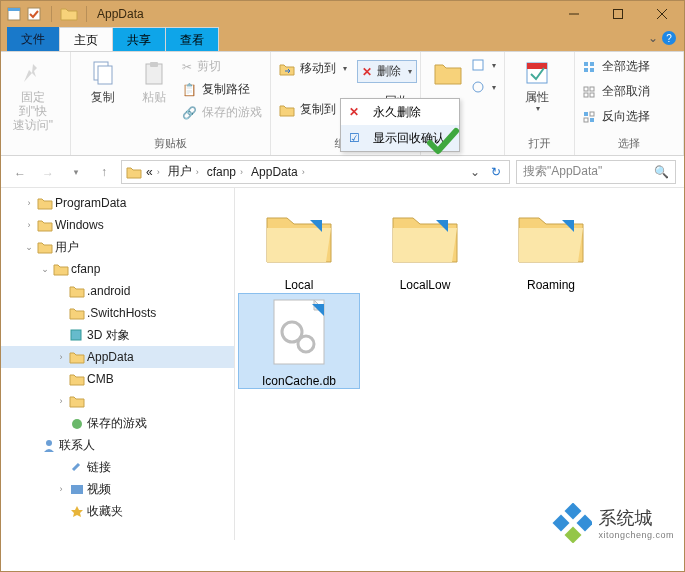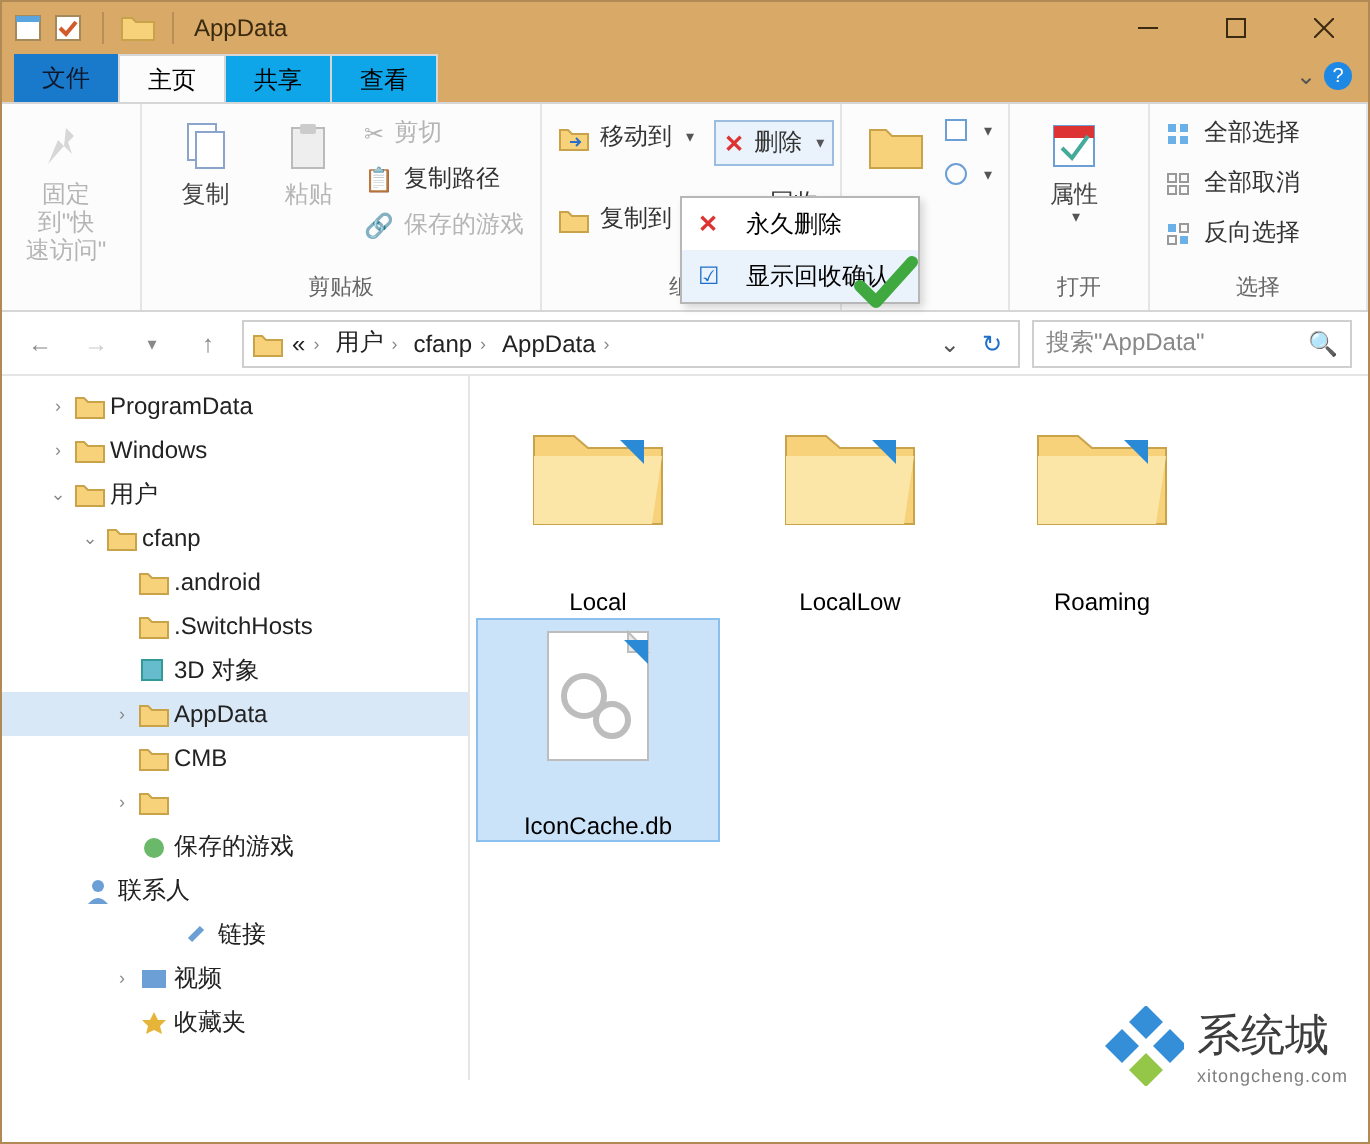--- a/index.html
+++ b/index.html
@@ -36,31 +36,31 @@
 .crumb { display: flex; align-items: center; gap: 2px; padding: 0 2px; color: #222; }
 .crumb .ar { color: #888; font-size: 9px; padding: 0 2px; }
 .refresh { width: 20px; text-align: center; color: #555; margin-left: auto; }
 .search { width: 160px; height: 24px; border: 1px solid #cfcfcf; color: #888; display: flex; align-items: center; padding: 0 6px; gap: 4px; }
 .main { display: flex; height: 352px; }
 .tree { width: 234px; border-right: 1px solid #e5e5e5; padding: 4px 0; overflow: hidden; }
 .ti { display: flex; align-items: center; height: 22px; padding-left: 6px; gap: 2px; color: #222; white-space: nowrap; }
 .ti .tw { width: 12px; color: #888; font-size: 9px; text-align: center; }
 .ti.sel { background: #d9e8f7; }
 .content { flex: 1; padding: 10px 4px; display: flex; flex-wrap: wrap; align-content: flex-start; gap: 2px 6px; }
-.item { width: 120px; display: flex; flex-direction: column; align-items: center; gap: 20px; }
+.item { width: 120px; display: flex; flex-direction: column; align-items: center; gap: 4px; }
 .item.sel { background: #cbe3f9; outline: 1px solid #8abfee; }
 .item .thumb { width: 90px; height: 76px; display: flex; align-items: center; justify-content: center; position: relative; }
 .item .name { text-align: center; }
 .status { height: 24px; border-top: 1px solid #e5e5e5; display: flex; align-items: center; padding: 0 10px; gap: 12px; color: #444; position: absolute; bottom: 0; left: 0; right: 0; }
 .menu { position: absolute; left: 339px; top: 97px; width: 120px; background: #fff; border: 1px solid #b7b7b7; box-shadow: 2px 2px 4px rgba(0,0,0,0.15); z-index: 50; }
 .menu .mi { height: 26px; display: flex; align-items: center; gap: 8px; padding: 0 8px; }
 .menu .mi .ck { width: 16px; }
 .check-ov { position: absolute; left: 425px; top: 126px; z-index: 60; }
 .watermark { position: absolute; right: 10px; bottom: 28px; display: flex; align-items: center; gap: 6px; opacity: 0.95; z-index: 40; }
-.wm-txt { color: #333; font-size: 22px; font-weight: 500; }
+.wm-txt { color: #333; font-size: 18px; font-weight: 500; }
 .wm-sub { color: #777; font-size: 9px; letter-spacing: 0.5px; }
 svg { display: block; }
 </style>
 </head>
 <body>
 
 <div class="window">
 
   <div class="titlebar">
     <div class="qat">
@@ -407,21 +407,21 @@
           <span>保存的游戏</span>
         </div>
       <div class="ti" style="padding-left:26px">
           <span class="tw"></span>
           <svg width="16" height="14">
             <circle cx="8" cy="5" r="3" fill="#6b9fd6"></circle>
             <path d="M3 14 Q8 8 13 14" fill="#6b9fd6"></path>
           </svg>
           <span>联系人</span>
         </div>
-      <div class="ti" style="padding-left:76px">
+      <div class="ti" style="padding-left:54px">
           <span class="tw"></span>
           <svg width="16" height="14">
             <path d="M4 10 L10 4" stroke="#6b9fd6" stroke-width="3"></path>
           </svg>
           <span>链接</span>
         </div>
       <div class="ti" style="padding-left:54px">
           <span class="tw">›</span>
           <svg width="16" height="14">
             <rect x="2" y="3" width="12" height="9" fill="#6b9fd6"></rect>

